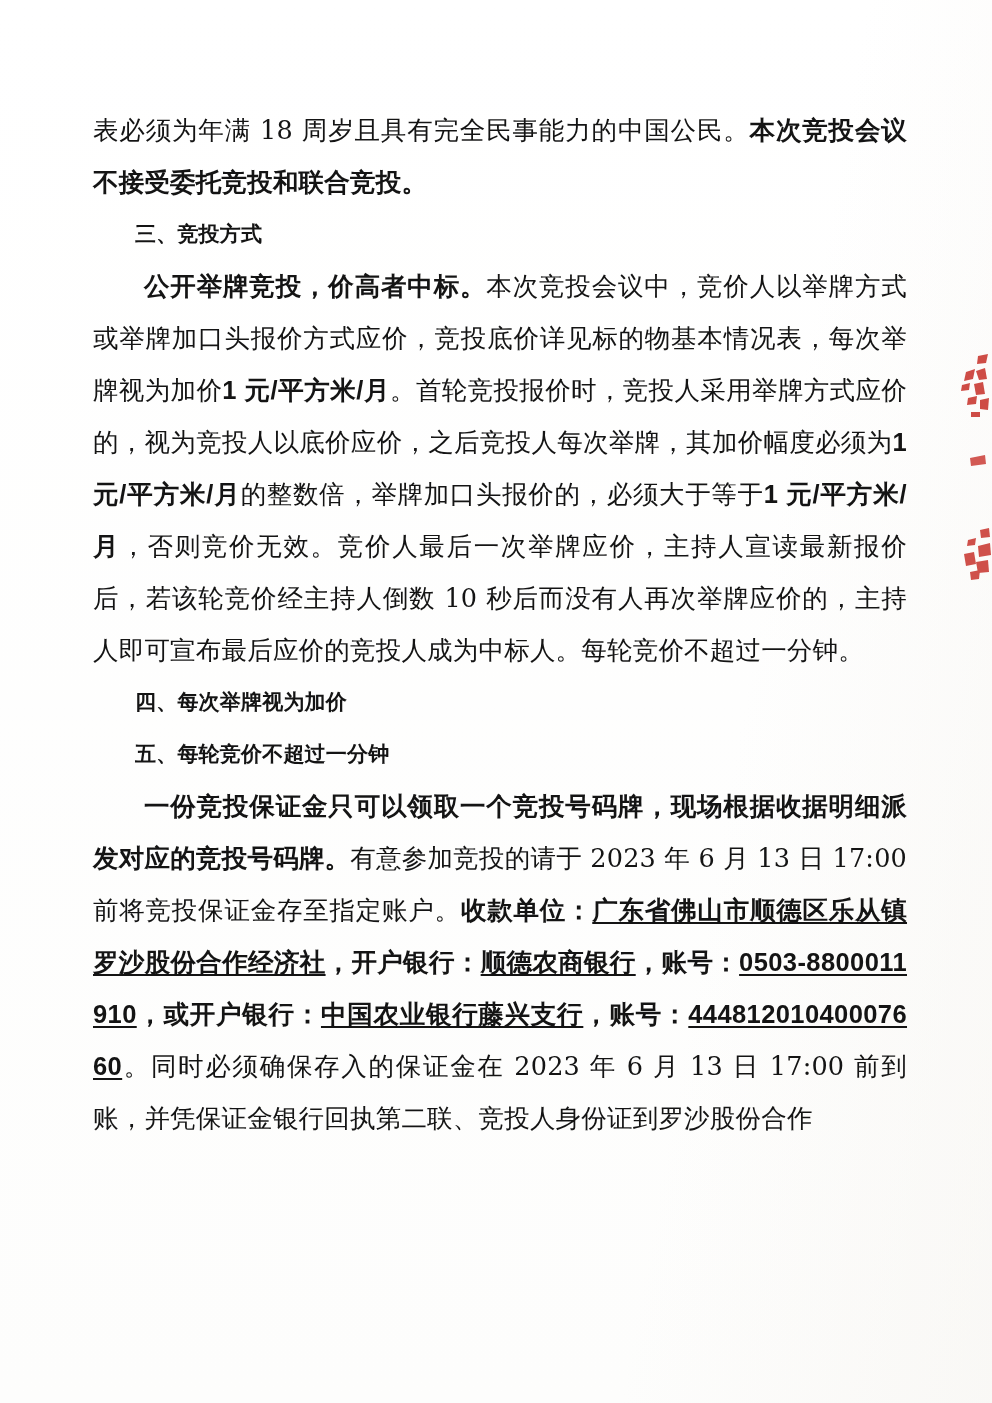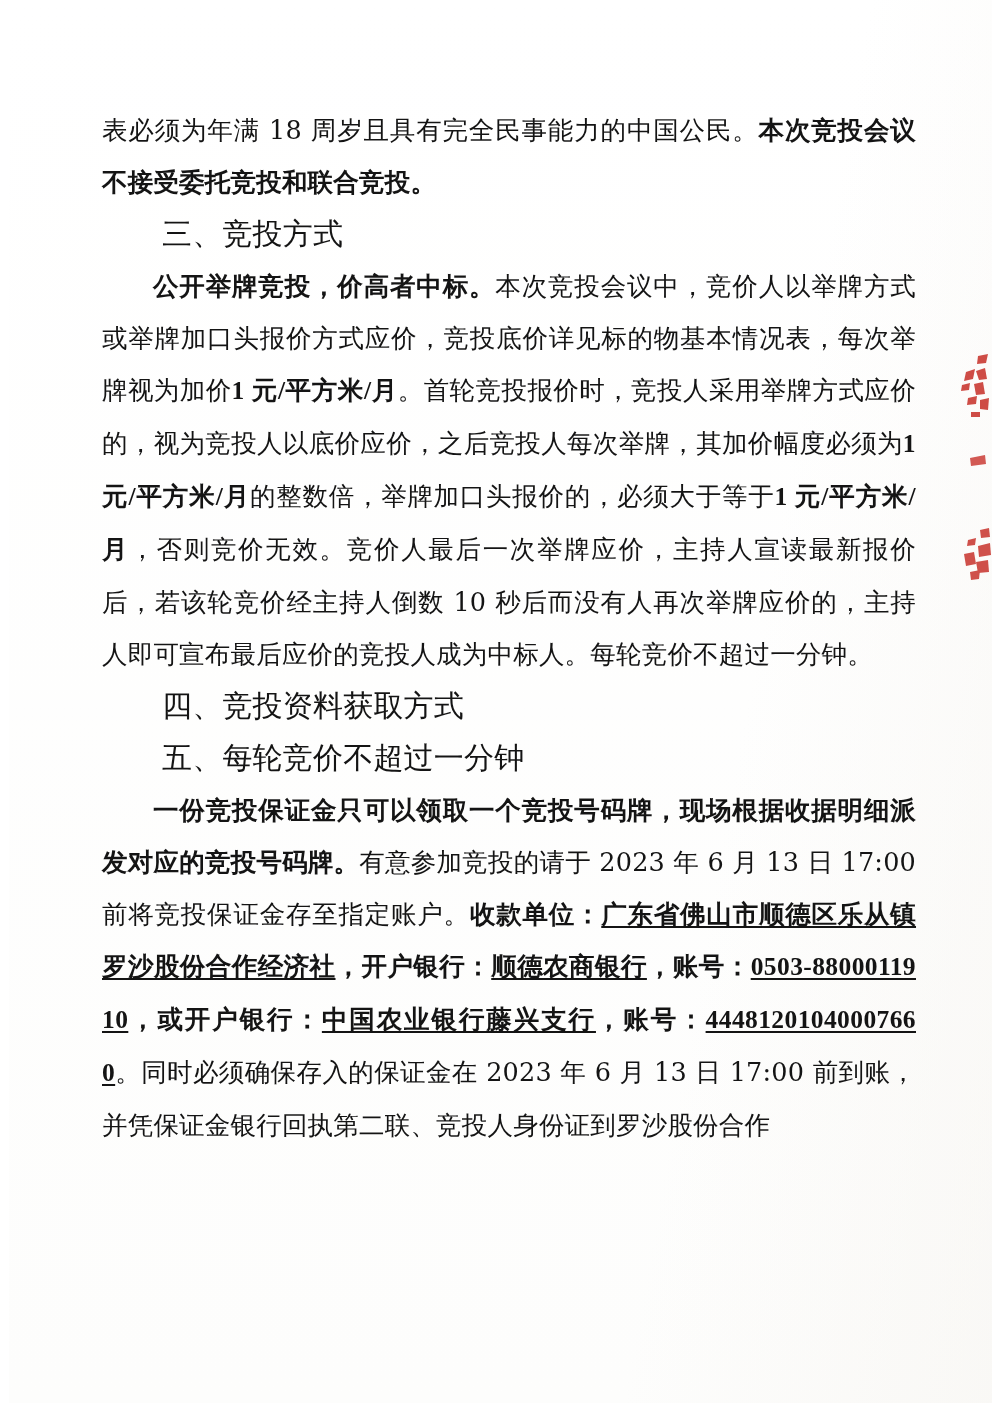--- a/index.html
+++ b/index.html
@@ -14,21 +14,20 @@
     overflow: hidden;
     font-family: "DejaVu Serif", "Liberation Serif", serif;
     color: #141414;
   }
 
   
   .page {
     position: absolute;
     inset: 0;
     background: #0f766e;
-    margin-left: 9px;
   }
   .paper-tint {
     position: absolute;
     inset: 0;
     background:
       linear-gradient(100deg, rgba(250,250,248,0) 70%, rgba(246,244,240,0.55) 100%),
       linear-gradient(#ffffff, #fdfdfc);
     pointer-events: none;
   }
 
@@ -47,39 +46,39 @@
     text-align: justify;
     text-justify: inter-ideograph;
     letter-spacing: 0.2px;
     word-break: break-all;
   }
   .para.indent {
     text-indent: 2em;
   }
   .heading {
     margin: 0;
-    font-size: 30px;
+    font-size: 21px;
     line-height: 52px;
-    font-weight: normal;
+    font-weight: bold;
     text-indent: 2em;
     letter-spacing: 0.2px;
   }
 
   
   b, .b {
     font-weight: bold;
   }
   .bu {
     font-weight: bold;
     text-decoration: underline;
     text-underline-offset: 3px;
     text-decoration-thickness: 1.8px;
   }
   .num {
-    font-family: Liberation Serif, serif;
+    font-family: Liberation Sans, sans-serif;
     letter-spacing: 0.4px;
   }
 
   
   .seal-layer {
     position: absolute;
     right: 0;
     top: 0;
     width: 46px;
     height: 100%;
@@ -97,21 +96,21 @@
   <div class="paper-tint"></div>
 
   <div class="doc-body">
 
     <p class="para"><span>表必须为年满 18 周岁且具有完全民事能力的中国公民。</span><b>本次竞投会议不接受委托竞投和联合竞投。</b></p>
 
     <h2 class="heading">三、竞投方式</h2>
 
     <p class="para indent"><b>公开举牌竞投，价高者中标。</b><span>本次竞投会议中，竞价人以举牌方式或举牌加口头报价方式应价，竞投底价详见标的物基本情况表，每次举牌视为加价</span><b class="num">1 元/平方米/月</b><span>。首轮竞投报价时，竞投人采用举牌方式应价的，视为竞投人以底价应价，之后竞投人每次举牌，其加价幅度必须为</span><b class="num">1 元/平方米/月</b><span>的整数倍，举牌加口头报价的，必须大于等于</span><b class="num">1 元/平方米/月</b><span>，否则竞价无效。竞价人最后一次举牌应价，主持人宣读最新报价后，若该轮竞价经主持人倒数 10 秒后而没有人再次举牌应价的，主持人即可宣布最后应价的竞投人成为中标人。每轮竞价不超过一分钟。</span></p>
 
-    <h2 class="heading">四、竞投资料获取方式</h2>
+    <h2 class="heading">四、每次举牌视为加价</h2>
 
 
     <h2 class="heading">五、每轮竞价不超过一分钟</h2>
 
     <p class="para indent"><b>一份竞投保证金只可以领取一个竞投号码牌，现场根据收据明细派发对应的竞投号码牌。</b><span>有意参加竞投的请于 2023 年 6 月 13 日 17:00 前将竞投保证金存至指定账户。</span><b>收款单位：</b><span class="bu">广东省佛山市顺德区乐从镇罗沙股份合作经济社</span><b>，开户银行：</b><span class="bu">顺德农商银行</span><b>，账号：</b><span class="bu num">0503-8800011910</span><b>，或开户银行：</b><span class="bu">中国农业银行藤兴支行</span><b>，账号：</b><span class="bu num">44481201040007660</span><span>。同时必须确保存入的保证金在 2023 年 6 月 13 日 17:00 前到账，并凭保证金银行回执第二联、竞投人身份证到罗沙股份合作</span></p>
 
   </div>
 
   <div class="seal-layer">
     <svg class="seal-frag" style="top:352px;" width="40" height="72" viewBox="0 0 40 72">

